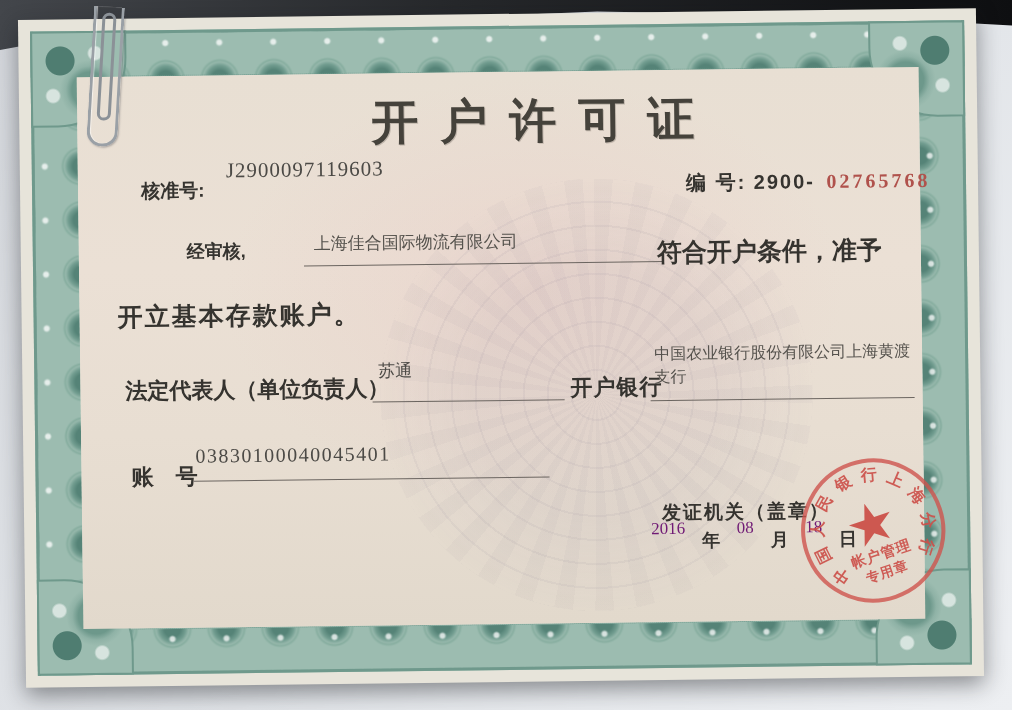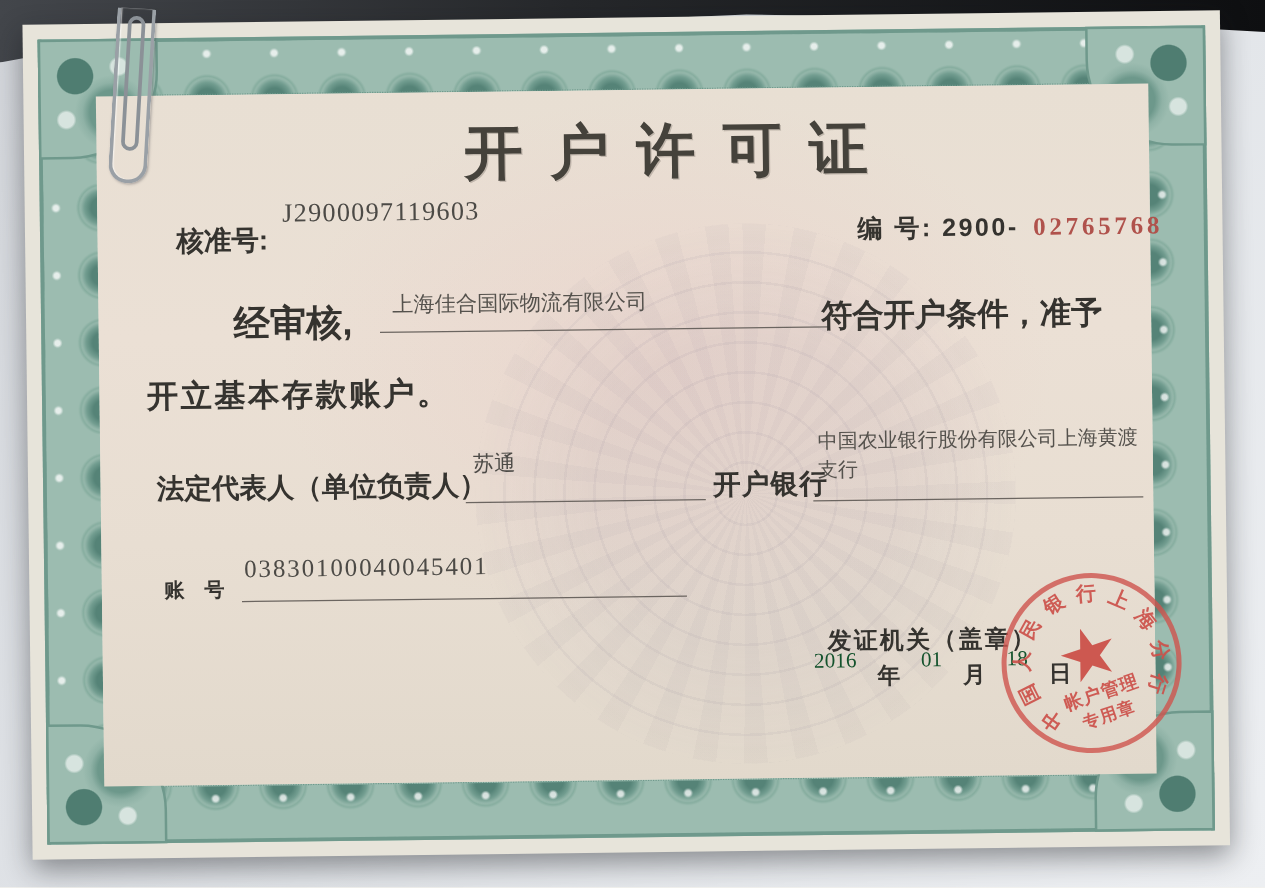--- a/index.html
+++ b/index.html
@@ -68,44 +68,44 @@
 
   
   .t { position:absolute; white-space:nowrap; color:#35332f; }
   .title { left:352px; top:76px; font-size:47px; font-weight:bold; letter-spacing:22px;
     color:#45423b; font-family:"Liberation Serif","DejaVu Serif",serif;
     text-shadow:1px 1px 0 rgba(70,65,55,.25); }
   .lbl { font-weight:bold; }
   .typed { font-family:"Liberation Serif","DejaVu Serif",serif; color:#4c4a46; }
   .rule { position:absolute; height:0; border-top:1.6px solid #6b6560; }
 
-  .approval-lbl { left:121px; top:160px; font-size:22px; }
+  .approval-lbl { left:121px; top:160px; font-size:19px; }
   .approval-val { left:206px; top:141px; font-size:21px; letter-spacing:1px; }
   .serial-row  { left:666px; top:158px; font-size:20px; }
   .serial-lbl  { font-weight:bold; letter-spacing:2px; }
   .serial-num  { font-family:"Liberation Serif","DejaVu Serif",serif; font-weight:bold;
                  color:#b0524c; letter-spacing:3px; margin-left:6px; }
 
-  .review-pre  { left:166px; top:222px; font-size:29px; }
+  .review-pre  { left:166px; top:222px; font-size:18px; }
   .company     { left:293px; top:216px; font-size:17px; color:#55524d; }
   .review-suf  { left:636px; top:224px; font-size:25px; }
   .line2       { left:96px;  top:282px; font-size:25px; letter-spacing:2px; }
 
   .rep-lbl { left:103px; top:358px; font-size:22px; }
   .rep-val { left:356px; top:344px; font-size:17px; }
   .bank-lbl { left:548px; top:360px; font-size:22px; letter-spacing:1px; }
   .bank-val { left:632px; top:330px; width:262px; font-size:16px; line-height:23px;
     white-space:normal; color:#55524d; }
-  .acct-lbl { left:108px; top:444px; font-size:16px; }
+  .acct-lbl { left:108px; top:444px; font-size:22px; }
   .acct-val { left:172px; top:427px; font-size:20px; letter-spacing:1.5px; }
 
   .issuer-lbl { left:638px; top:488px; font-size:19px; letter-spacing:2px; }
   .date-row { left:622px; top:506px; font-size:17px; }
   .date-num { font-family:"Liberation Serif","DejaVu Serif",serif; position:relative;
-    top:-2px; margin:0 5px; color:#14532d; }
+    top:-2px; margin:0 5px; color:#701a75; }
   .date-unit { font-weight:bold; font-size:18px; margin:0 7px; position:relative; top:11px; }
 
   
   .seal { position:absolute; left:776px; top:448px; width:146px; height:146px;
     transform:rotate(-18deg); color:rgba(204,80,74,.92); }
   .seal-ring { position:absolute; inset:1px; border:4.5px solid rgba(206,84,78,.8);
     border-radius:50%; }
   .seal-arc { position:absolute; left:50%; top:50%; font-size:16px; font-weight:bold;
     transform:translate(-50%,-50%) rotate(var(--a)) translateY(-55px); }
   .seal-star { position:absolute; left:50%; top:45%; transform:translate(-50%,-50%);
@@ -170,21 +170,21 @@
     <div class="rule" style="left:628px; top:388px; width:264px;"></div>
 
     <div class="t lbl acct-lbl">账　号</div>
     <div class="t typed acct-val">03830100040045401</div>
     <div class="rule" style="left:170px; top:463px; width:356px;"></div>
 
     <div class="t lbl issuer-lbl">发证机关（盖章）</div>
     <div class="t date-row">
       <span class="date-num">2016</span>
       <span class="date-unit">年</span>
-      <span class="date-num">01</span>
+      <span class="date-num">08</span>
       <span class="date-unit">月</span>
       <span class="date-num">18</span>
       <span class="date-unit">日</span>
     </div>
 
     <div class="seal">
       <div class="seal-ring"></div>
       <span class="seal-arc" style="--a:-126deg">中</span>
       <span class="seal-arc" style="--a:-98deg">国</span>
       <span class="seal-arc" style="--a:-70deg">人</span>

